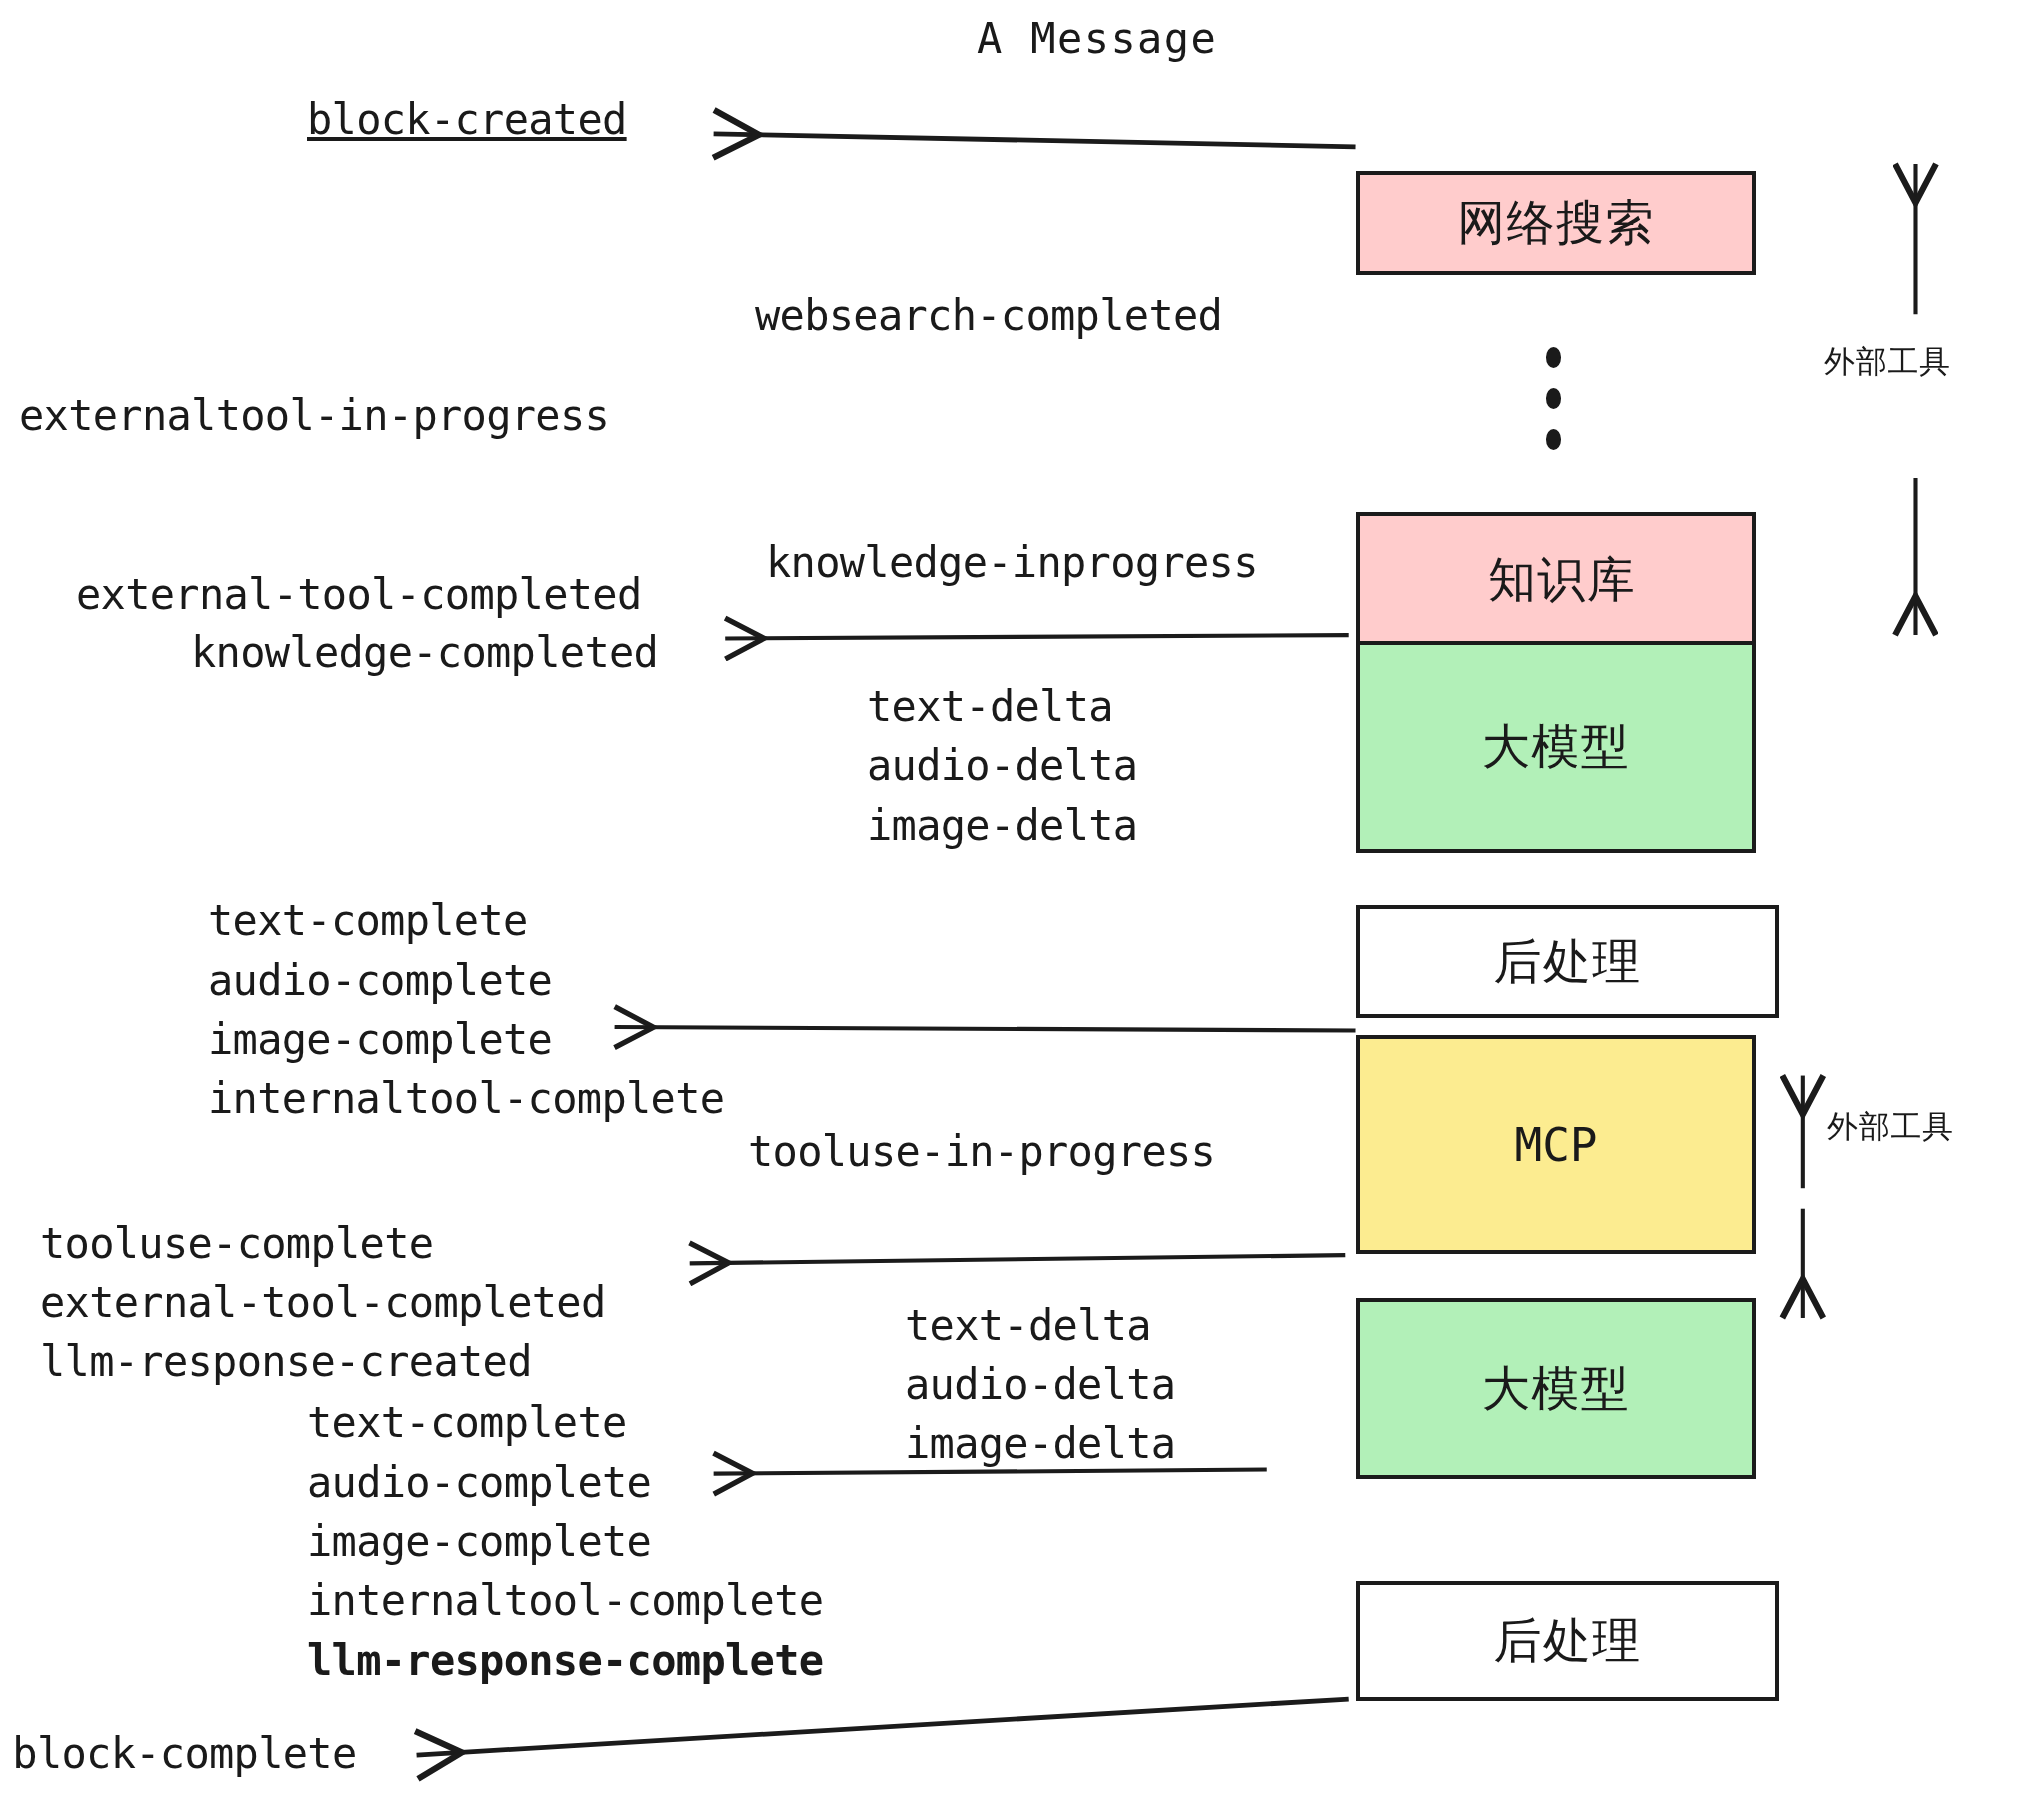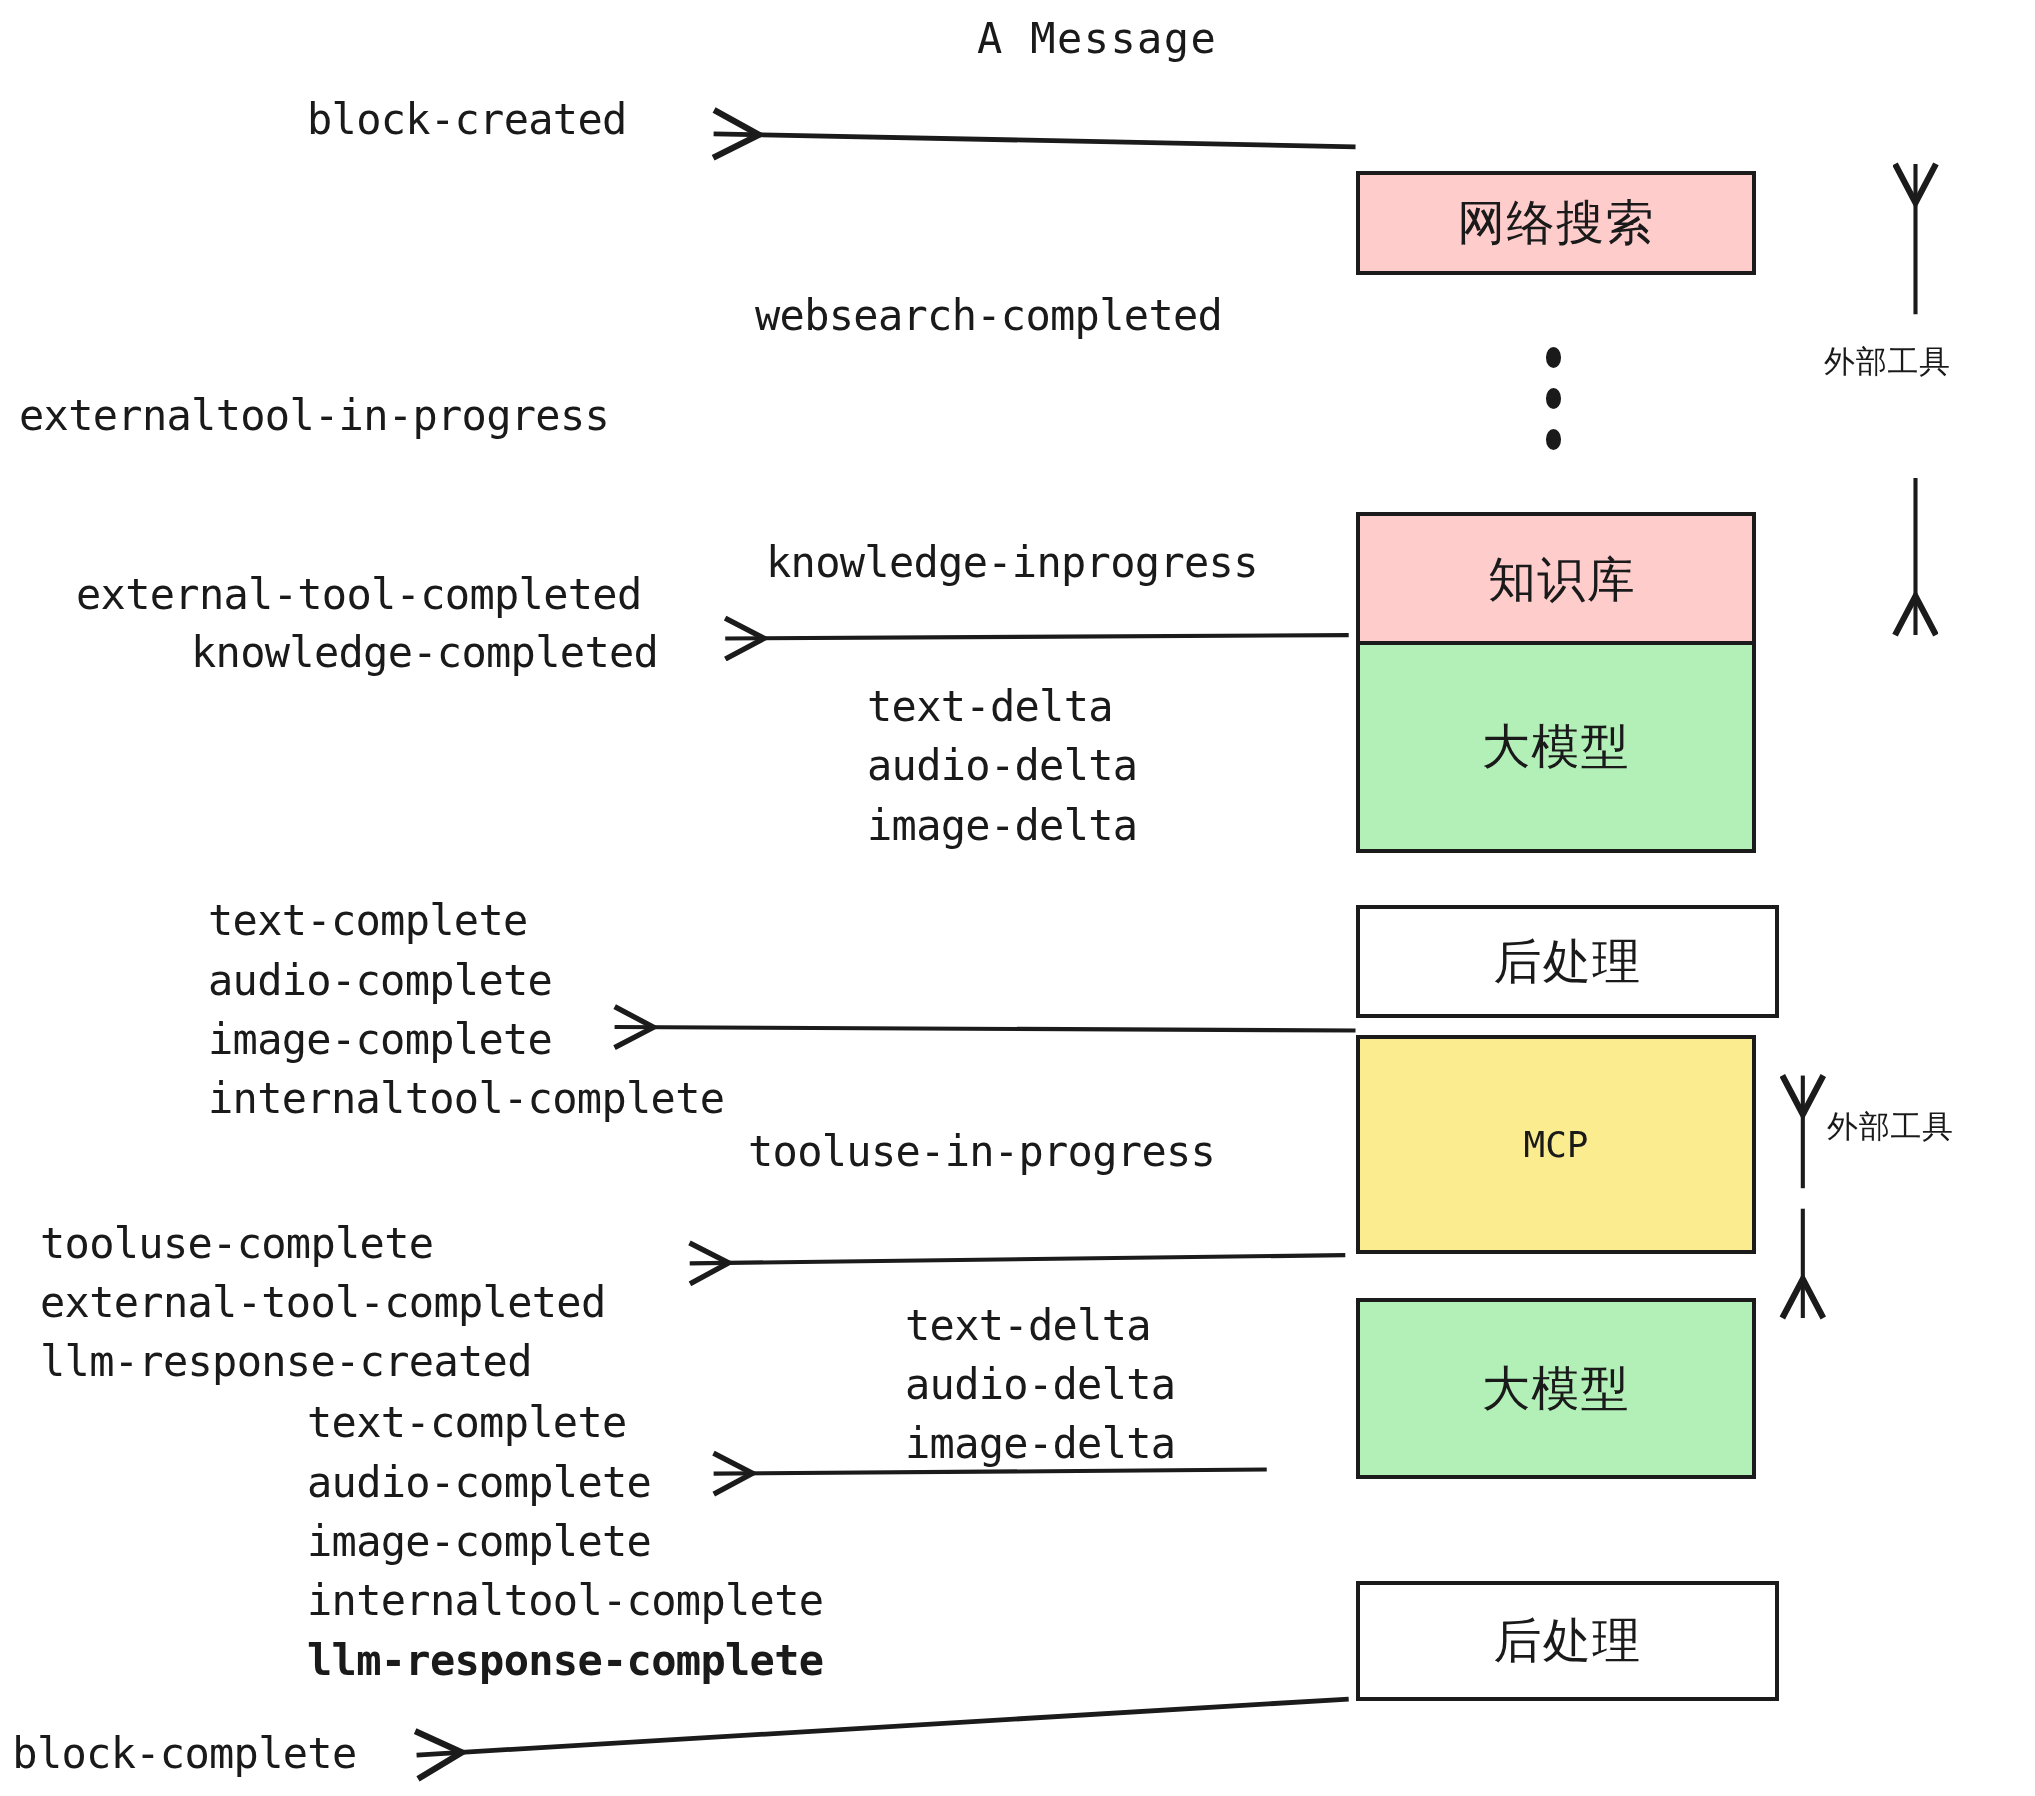--- a/index.html
+++ b/index.html
@@ -45,21 +45,21 @@
     display: flex;
     align-items: center;
     justify-content: center;
     font-family: "DejaVu Sans", "Liberation Sans", sans-serif;
     font-size: 48px;
     color: #1a1a1a;
     letter-spacing: 1.4px;
   }
   .box.mono {
     font-family: "DejaVu Sans Mono", "Liberation Mono", monospace;
-    font-size: 36px;
+    font-size: 46px;
     letter-spacing: 0px;
   }
   
   .side-label {
     position: absolute;
     white-space: pre;
     color: #1a1a1a;
     font-family: "DejaVu Sans", "Liberation Sans", sans-serif;
     font-size: 31px;
     letter-spacing: 0.7px;
@@ -146,21 +146,21 @@
   </div>
 
   <div class="dot" style="left:1546px; top:347px;"></div>
   <div class="dot" style="left:1546px; top:388px;"></div>
   <div class="dot" style="left:1546px; top:429px;"></div>
 
   <div class="side-label" style="left:1824px; top:341px;">外部工具</div>
 
   <div class="side-label" style="left:1827px; top:1106px;">外部工具</div>
 
-  <div class="lbl" style="left:307px; top:99px;">block-created</div>
+  <div class="lbl" style="left:307px; top:99px;text-decoration:underline;">block-created</div>
 
 
 
   <div class="lbl" style="left:755px; top:295px;">websearch-completed</div>
 
   <div class="lbl" style="left:19px; top:395px;">externaltool-in-progress</div>
 
   <div class="lbl" style="left:766px; top:542px;">knowledge-inprogress</div>
 
   <div class="lbl" style="left:76px; top:574px;">external-tool-completed</div>

